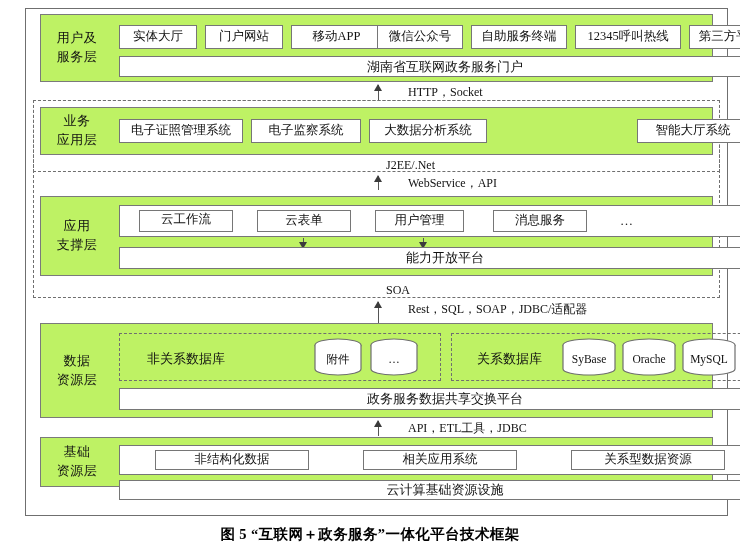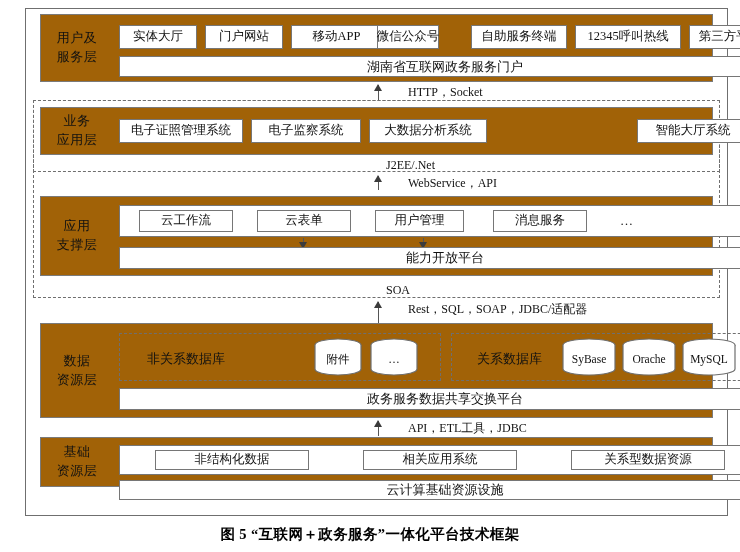--- a/index.html
+++ b/index.html
@@ -24,21 +24,21 @@
     border:1.4px solid #6f6f6f;
     box-sizing:border-box;
     background:#ffffff;
   }
 
   
   .layer{
     position:absolute;
     box-sizing:border-box;
     border:1.4px solid #7a7a7a;
-    background:#a16207;
+    background:#bef264;
   }
   .layer-label{
     position:absolute;
     left:0; top:0;
     width:72px; height:100%;
     display:flex;
     flex-direction:column;
     align-items:center;
     justify-content:center;
     font-size:13px;
@@ -187,21 +187,21 @@
 
   <div class="layer" style="left:40px; top:14px; width:673px; height:68px;">
     <div class="layer-label">
       <span>用户及</span>
       <span>服务层</span>
     </div>
     <div class="layer-body">
       <div class="box" style="left:6px;  top:10px; width:78px;  height:24px;">实体大厅</div>
       <div class="box" style="left:92px; top:10px; width:78px;  height:24px;">门户网站</div>
       <div class="box" style="left:178px;top:10px; width:91px;  height:24px;">移动APP</div>
-      <div class="box" style="left:264px;top:10px; width:62px;  height:24px;">微信公众号</div>
+      <div class="box" style="left:264px;top:10px; width:86px;  height:24px;">微信公众号</div>
       <div class="box" style="left:358px;top:10px; width:96px;  height:24px;">自助服务终端</div>
       <div class="box" style="left:462px;top:10px; width:106px; height:24px;">12345呼叫热线</div>
       <div class="box" style="left:576px;top:10px; width:82px;  height:24px;">第三方平台</div>
 
       <div class="bar" style="left:6px; top:41px; width:652px; height:21px;">湖南省互联网政务服务门户</div>
     </div>
   </div>
 
   <div class="arrow-up" style="left:378px; top:85px; height:15px;"></div>
   <div class="conn-label" style="left:388px; top:84px;">HTTP，Socket</div>
@@ -224,21 +224,21 @@
   <div class="conn-label" style="left:388px; top:175px;">WebService，API</div>
 
   <div class="layer" style="left:40px; top:196px; width:673px; height:80px;">
     <div class="layer-label">
       <span>应用</span>
       <span>支撑层</span>
     </div>
     <div class="layer-body">
 
       <div class="bar" style="left:6px; top:8px; width:652px; height:32px; justify-content:flex-start;"></div>
-      <div class="box" style="left:26px;  top:13px; width:94px;  height:22px;">云工作流</div>
+      <div class="box" style="left:26px;  top:13px; width:94px;  height:22px;font-family:Liberation Mono, monospace;">云工作流</div>
       <div class="box" style="left:144px; top:13px; width:94px;  height:22px;">云表单</div>
       <div class="box" style="left:262px; top:13px; width:89px;  height:22px;">用户管理</div>
       <div class="box" style="left:380px; top:13px; width:94px;  height:22px;">消息服务</div>
       <div class="ellipsis" style="left:494px; top:13px; width:40px; height:22px;">…</div>
 
       <div class="arrow-down" style="left:190px; top:41px; height:10px;"></div>
       <div class="arrow-down" style="left:310px; top:41px; height:10px;"></div>
 
       <div class="bar" style="left:6px; top:50px; width:652px; height:22px;">能力开放平台</div>
     </div>

